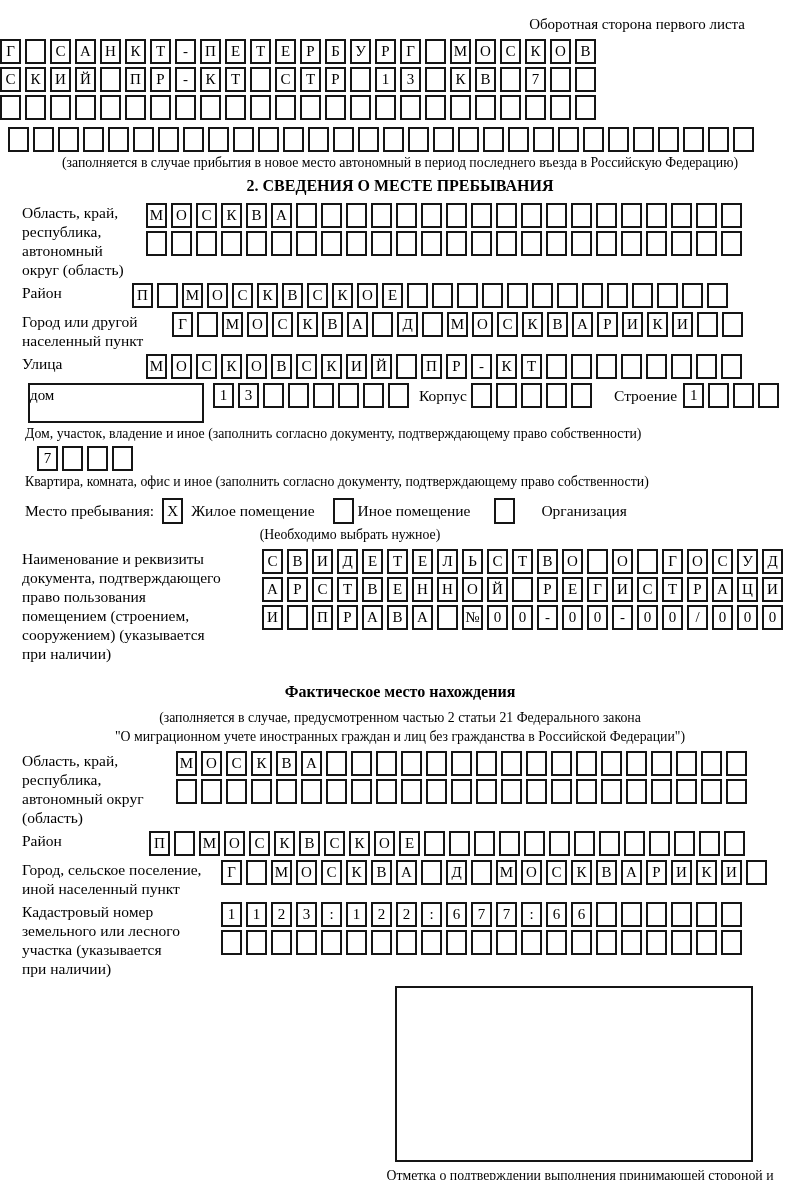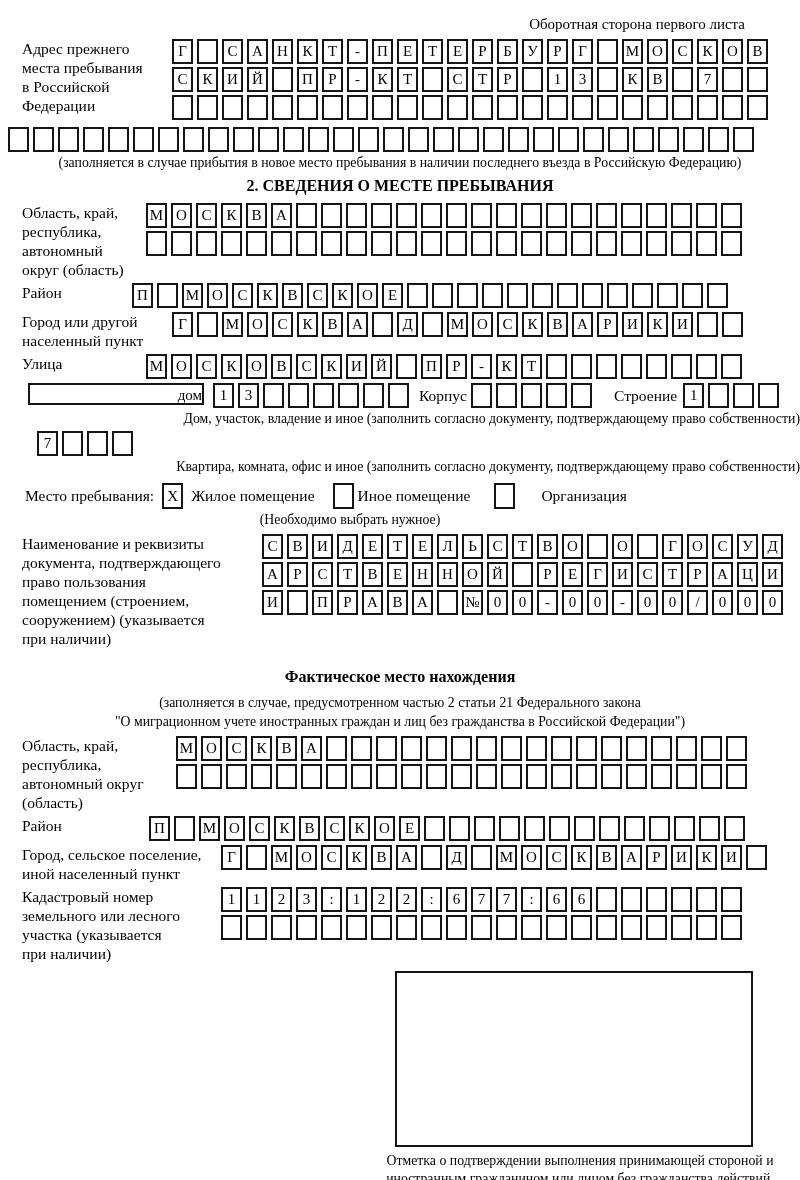--- a/index.html
+++ b/index.html
@@ -24,30 +24,30 @@
     box-sizing:border-box;display:inline-block;
     width:21px;height:25px;border:2px solid #151515;
     margin-right:4px;text-align:center;
     font-size:15px;line-height:21px;flex-shrink:0;
   }
   .caption{
     text-align:center;font-size:13.8px;line-height:17px;
     margin:2px 10px 4px 10px;
   }
   .caption-left{
-    text-align:right;font-size:13.8px;line-height:17px;
+    text-align:left;font-size:13.8px;line-height:17px;
     margin:2px 0 4px 25px;
   }
   .center-bold{
     text-align:center;font-weight:bold;font-size:16px;
     margin:6px 0 8px 0;
   }
   .wide-box{
-    box-sizing:border-box;border:2px solid #151515;height:22px;
-    line-height:21px;text-align:right;font-size:15px;flex-shrink:0;
+    box-sizing:border-box;border:2px solid #151515;height:40px;
+    line-height:21px;text-align:left;font-size:15px;flex-shrink:0;
   }
   .inline-label{font-size:15.5px;line-height:25px;flex-shrink:0;}
   .checkbox{
     box-sizing:border-box;display:inline-block;
     width:21px;height:26px;border:2px solid #151515;
     text-align:center;font-size:15px;line-height:22px;flex-shrink:0;
   }
   .mesto-row{display:flex;align-items:flex-start;margin:8px 0 2px 25px;font-size:15.5px;}
   .mesto-row span.txt{line-height:26px;}
   .stamp-area{margin:8px 0 0 385px;width:390px;}
@@ -59,24 +59,20 @@
     text-align:center;font-size:13.8px;line-height:17.5px;margin-top:5px;
   }
   .mt6{margin-top:6px;}
 </style>
 </head>
 <body>
 
 <div class="header-note">Оборотная сторона первого листа</div>
 
 <div class="frow">
-  <div class="flabel" style="width:150px">Адрес прежнего
-места пребывания
-в Российской
-Федерации</div>
   <div class="rows">
     <div class="cells">
         <span class="cell">Г</span>
         <span class="cell"></span>
         <span class="cell">С</span>
         <span class="cell">А</span>
         <span class="cell">Н</span>
         <span class="cell">К</span>
         <span class="cell">Т</span>
         <span class="cell">-</span>
@@ -176,21 +172,21 @@
     <span class="cell"></span>
     <span class="cell"></span>
     <span class="cell"></span>
     <span class="cell"></span>
     <span class="cell"></span>
     <span class="cell"></span>
     <span class="cell"></span>
     <span class="cell"></span>
     <span class="cell"></span>
   </div>
-<div class="caption">(заполняется в случае прибытия в новое место пребывания в наличии последнего въезда в Российскую Федерацию)</div>
+<div class="caption">(заполняется в случае прибытия в новое место автономный в период последнего въезда в Российскую Федерацию)</div>
 
 <div class="center-bold">2. СВЕДЕНИЯ О МЕСТЕ ПРЕБЫВАНИЯ</div>
 
 <div class="frow">
   <div class="flabel" style="width:124px">Область, край,
 республика,
 автономный
 округ (область)</div>
   <div class="rows">
     <div class="cells">

